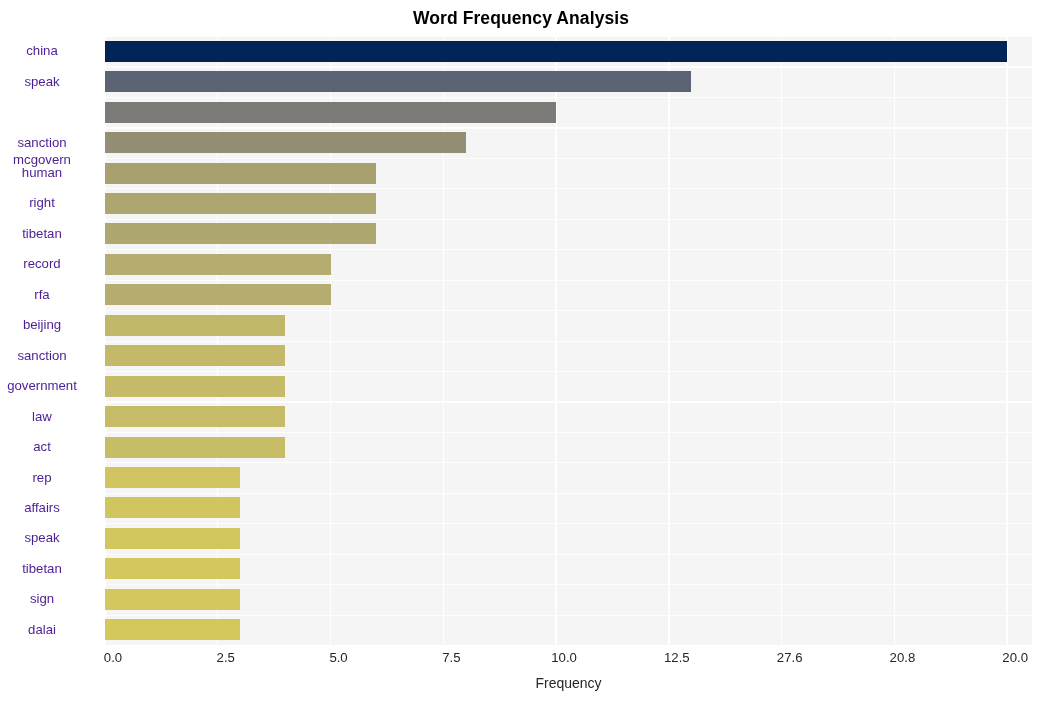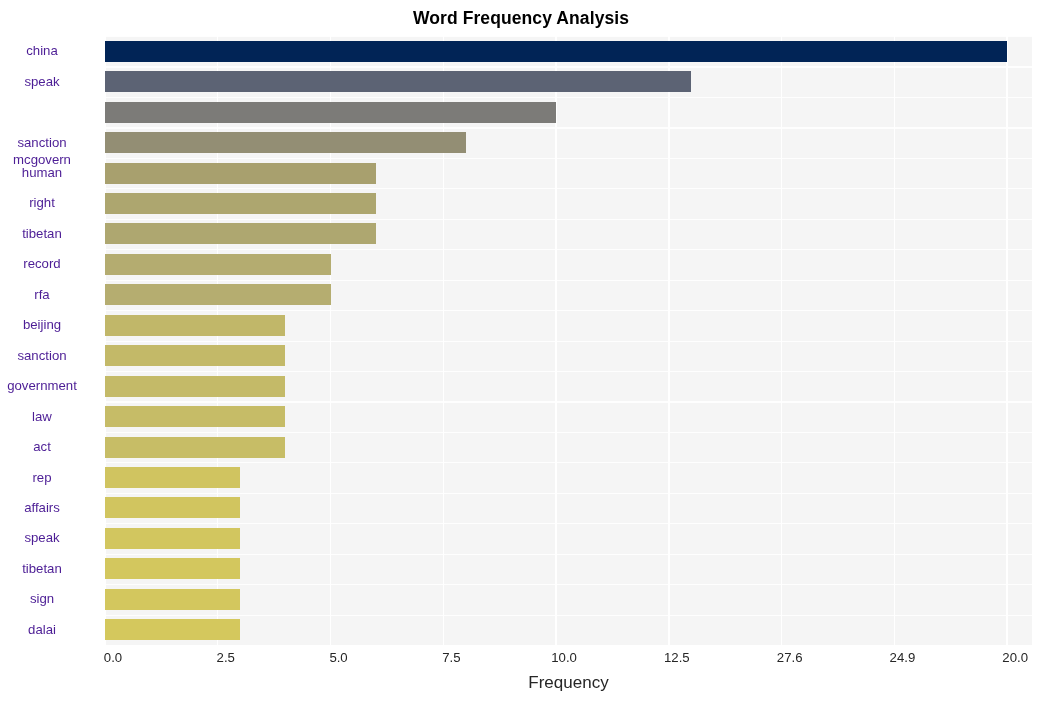--- a/index.html
+++ b/index.html
@@ -111,21 +111,21 @@
     line-height: 16px;
   }
 
   
   #x-axis-label {
     position: absolute;
     left: 105px;
     top: 674px;
     width: 927px;
     text-align: center;
-    font-size: 17px;
+    font-size: 14px;
     color: #262626;
     line-height: 18px;
   }
 </style>
 </head>
 <body>
 
 <div id="figure">
 
   <div id="chart-title">Word Frequency Analysis</div>
@@ -212,19 +212,19 @@
     </div>
 
   <div id="x-tick-labels">
       <div class="xtick" style="left: 105px;">0.0</div>
       <div class="xtick" style="left: 217.774px;">2.5</div>
       <div class="xtick" style="left: 330.547px;">5.0</div>
       <div class="xtick" style="left: 443.321px;">7.5</div>
       <div class="xtick" style="left: 556.095px;">10.0</div>
       <div class="xtick" style="left: 668.869px;">12.5</div>
       <div class="xtick" style="left: 781.642px;">27.6</div>
-      <div class="xtick" style="left: 894.416px;">24.9</div>
+      <div class="xtick" style="left: 894.416px;">20.8</div>
       <div class="xtick" style="left: 1007.19px;">20.0</div>
     </div>
 
   <div id="x-axis-label">Frequency</div>
 
 </div>
 
 </body></html>

